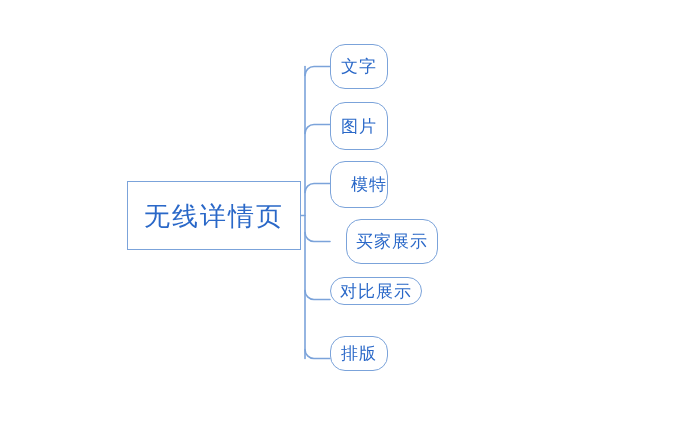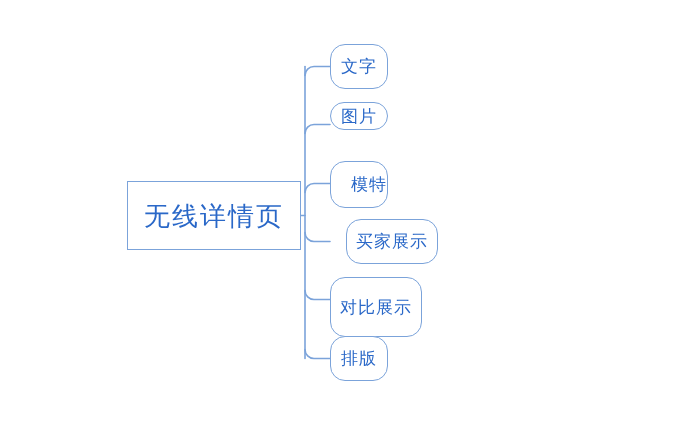--- a/index.html
+++ b/index.html
@@ -72,29 +72,29 @@
       <path d="M 305 349.5 A 9 9 0 0 0 314 358.5 L 330 358.5" fill="none" stroke="#7ba3da" stroke-width="1.6" stroke-linecap="round"></path>
     </svg>
 
   <div class="node root" id="root-node" style="left: 127px; top: 181px; width: 174px; height: 69px;">
     <span class="node-label">无线详情页</span>
   </div>
 
   <div class="node child" style="left: 330px; top: 44px; width: 58px; height: 45px;">
     <span class="node-label">文字</span>
   </div>
-  <div class="node child" style="left: 330px; top: 102px; width: 58px; height: 28px;">
+  <div class="node child" style="left: 330px; top: 102px; width: 58px; height: 48px;">
     <span class="node-label">图片</span>
   </div>
   <div class="node child" style="left: 330px; top: 161px; width: 58px; height: 47px; justify-content: flex-end;">
     <span class="node-label">模特</span>
   </div>
   <div class="node child" style="left: 330px; top: 219px; width: 92px; height: 45px; margin-left: 16px;">
     <span class="node-label">买家展示</span>
   </div>
-  <div class="node child" style="left: 330px; top: 277px; width: 92px; height: 60px;">
+  <div class="node child" style="left: 330px; top: 277px; width: 92px; height: 28px;">
     <span class="node-label">对比展示</span>
   </div>
-  <div class="node child" style="left: 330px; top: 336px; width: 58px; height: 45px;">
+  <div class="node child" style="left: 330px; top: 336px; width: 58px; height: 35px;">
     <span class="node-label">排版</span>
   </div>
 
 </div>
 
 </body></html>

